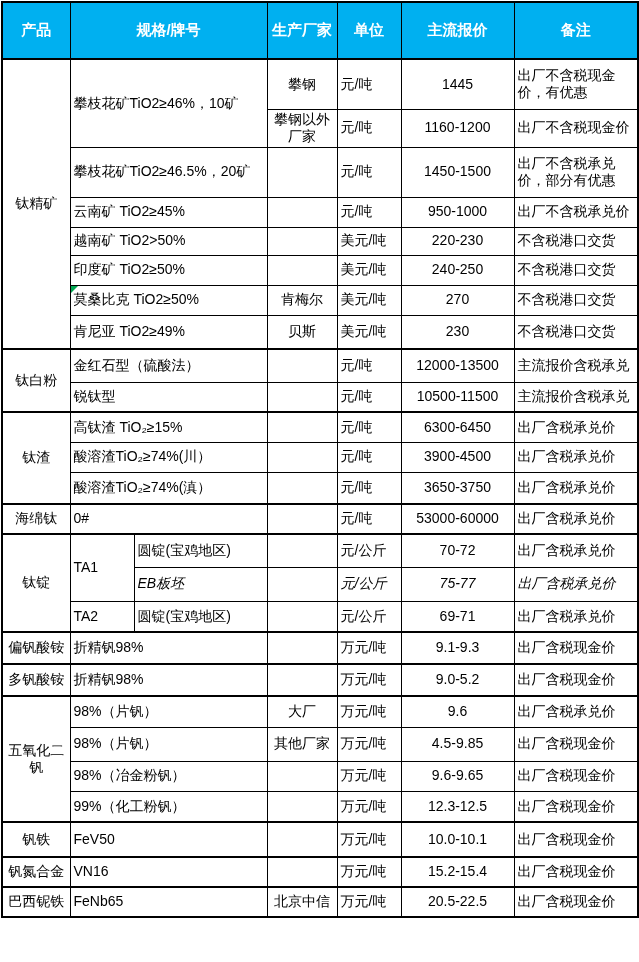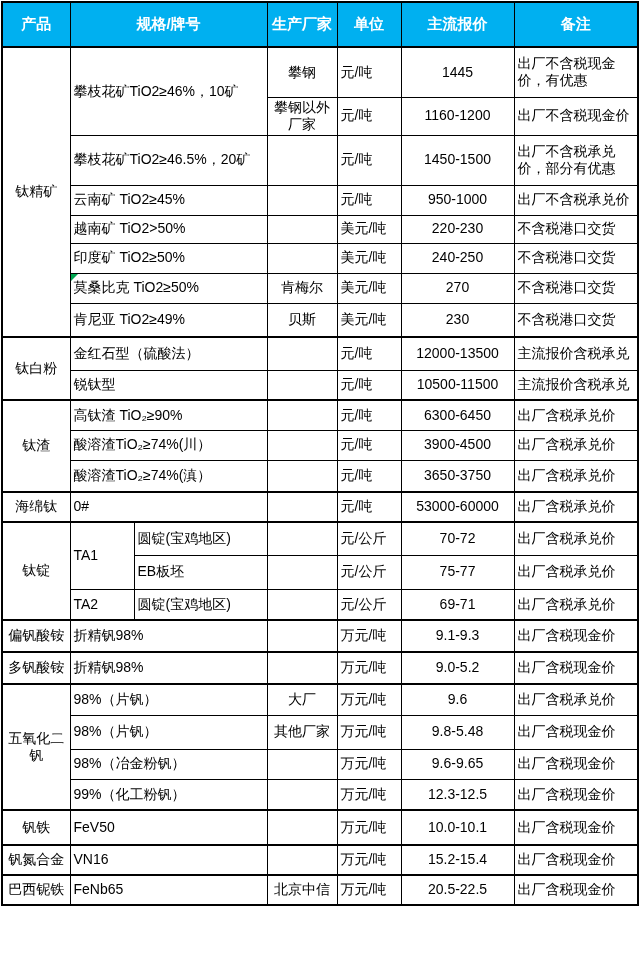--- a/index.html
+++ b/index.html
@@ -18,21 +18,21 @@
     border:1px solid #000;
     vertical-align:middle;
     overflow:hidden;
     font-size:14px;line-height:1.25;
     padding:1px 3px;
     word-break:break-all;
   }
   thead th{
     background:var(--hdr-bg,#00B0F0);
     color:#fff;font-weight:bold;font-size:15px;
-    text-align:center;height:31px;padding:6px 1px;
+    text-align:center;height:31px;padding:12px 1px;
   }
   td.al-l{text-align:left;}
   td.al-c{text-align:center;padding:1px 1px;}
   tr.grp td{border-top:2px solid #000;}
   td{position:relative;}
   .triangle{
     position:absolute;top:0;left:0;width:0;height:0;
     border-top:7px solid var(--flag-green,#00A651);
     border-right:7px solid transparent;
   }
@@ -129,21 +129,21 @@
         </tr>
         <tr style="height: 30px;">
           <td colspan="2" class="al-l"><span class="cell-text">锐钛型</span></td>
           <td class="al-c"><span class="cell-text"></span></td>
           <td class="al-l"><span class="cell-text">元/吨</span></td>
           <td class="al-c"><span class="cell-text">10500-11500</span></td>
           <td class="al-l"><span class="cell-text">主流报价含税承兑</span></td>
         </tr>
         <tr class="grp" style="height: 30px;">
           <td rowspan="3" class="al-c"><span class="cell-text">钛渣</span></td>
-          <td colspan="2" class="al-l"><span class="cell-text">高钛渣 TiO₂≥90%</span></td>
+          <td colspan="2" class="al-l"><span class="cell-text">高钛渣 TiO₂≥15%</span></td>
           <td class="al-c"><span class="cell-text"></span></td>
           <td class="al-l"><span class="cell-text">元/吨</span></td>
           <td class="al-c"><span class="cell-text">6300-6450</span></td>
           <td class="al-l"><span class="cell-text">出厂含税承兑价</span></td>
         </tr>
         <tr style="height: 30px;">
           <td colspan="2" class="al-l"><span class="cell-text">酸溶渣TiO₂≥74%(川）</span></td>
           <td class="al-c"><span class="cell-text"></span></td>
           <td class="al-l"><span class="cell-text">元/吨</span></td>
           <td class="al-c"><span class="cell-text">3900-4500</span></td>
@@ -166,21 +166,21 @@
         </tr>
         <tr class="grp" style="height: 33px;">
           <td rowspan="3" class="al-c"><span class="cell-text">钛锭</span></td>
           <td rowspan="2" class="al-l"><span class="cell-text">TA1</span></td>
           <td class="al-l"><span class="cell-text">圆锭(宝鸡地区)</span></td>
           <td class="al-c"><span class="cell-text"></span></td>
           <td class="al-l"><span class="cell-text">元/公斤</span></td>
           <td class="al-c"><span class="cell-text">70-72</span></td>
           <td class="al-l"><span class="cell-text">出厂含税承兑价</span></td>
         </tr>
-        <tr style="height: 34px;">
+        <tr style="height: 34px; font-style: italic;">
           <td class="al-l"><span class="cell-text">EB板坯</span></td>
           <td class="al-c"><span class="cell-text"></span></td>
           <td class="al-l"><span class="cell-text">元/公斤</span></td>
           <td class="al-c"><span class="cell-text">75-77</span></td>
           <td class="al-l"><span class="cell-text">出厂含税承兑价</span></td>
         </tr>
         <tr style="height: 31px;">
           <td class="al-l"><span class="cell-text">TA2</span></td>
           <td class="al-l"><span class="cell-text">圆锭(宝鸡地区)</span></td>
           <td class="al-c"><span class="cell-text"></span></td>
@@ -209,21 +209,21 @@
           <td colspan="2" class="al-l"><span class="cell-text">98%（片钒）</span></td>
           <td class="al-c"><span class="cell-text">大厂</span></td>
           <td class="al-l"><span class="cell-text">万元/吨</span></td>
           <td class="al-c"><span class="cell-text">9.6</span></td>
           <td class="al-l"><span class="cell-text">出厂含税承兑价</span></td>
         </tr>
         <tr style="height: 34px;">
           <td colspan="2" class="al-l"><span class="cell-text">98%（片钒）</span></td>
           <td class="al-c"><span class="cell-text">其他厂家</span></td>
           <td class="al-l"><span class="cell-text">万元/吨</span></td>
-          <td class="al-c"><span class="cell-text">9.8-5.48</span></td>
+          <td class="al-c"><span class="cell-text">4.5-9.85</span></td>
           <td class="al-l"><span class="cell-text">出厂含税现金价</span></td>
         </tr>
         <tr style="height: 30px;">
           <td colspan="2" class="al-l"><span class="cell-text">98%（冶金粉钒）</span></td>
           <td class="al-c"><span class="cell-text"></span></td>
           <td class="al-l"><span class="cell-text">万元/吨</span></td>
           <td class="al-c"><span class="cell-text">9.6-9.65</span></td>
           <td class="al-l"><span class="cell-text">出厂含税现金价</span></td>
         </tr>
         <tr style="height: 31px;">

